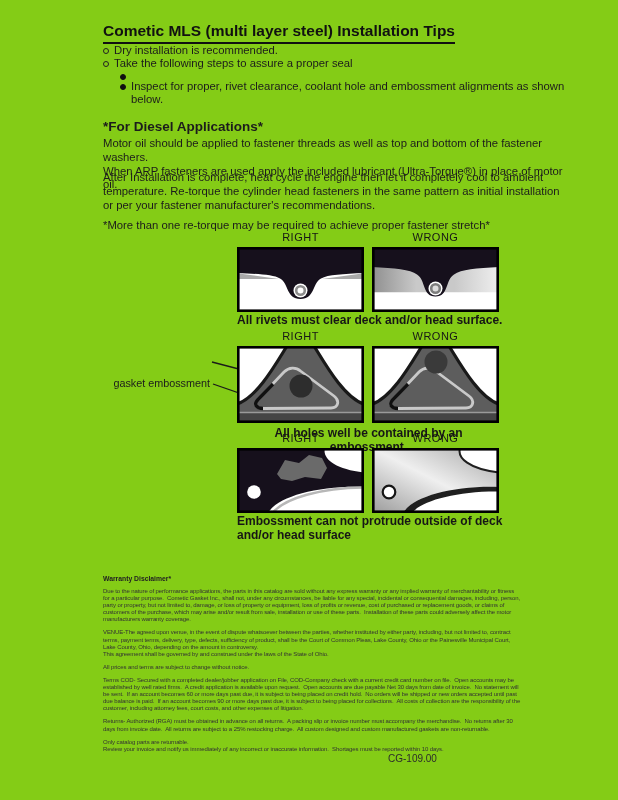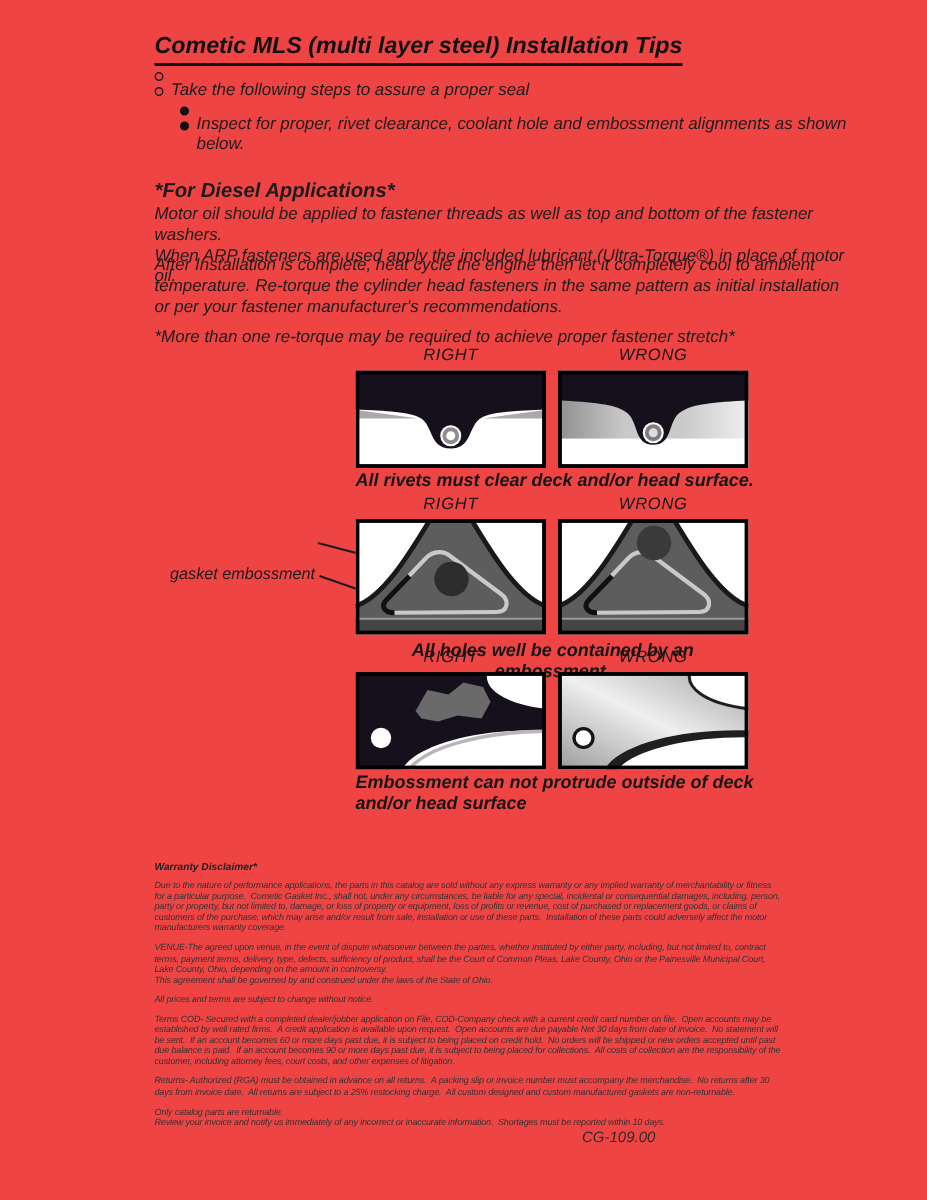--- a/index.html
+++ b/index.html
@@ -1,17 +1,17 @@
 <!DOCTYPE html>
 <html><head>
 <meta charset="utf-8">
 <style>
   html,body{margin:0;padding:0;background:#ffffff;}
-  #page{position:relative;width:618px;height:800px;background:#ef4444;overflow:hidden;
-        font-family:"Liberation Sans", sans-serif;color:#1c1c1c;font-style:italic;}
+  #page{position:relative;width:618px;height:800px;background:#84cc16;overflow:hidden;
+        font-family:"Liberation Sans", sans-serif;color:#1c1c1c;}
   .abs{position:absolute;}
   #doc-title{left:103px;top:22px;font-size:15.5px;font-weight:bold;color:#111;
              border-bottom:2.4px solid #111;padding-bottom:2px;display:inline-block;}
   #tips-list{left:103px;top:44px;width:470px;}
   .tip-row{display:flex;align-items:flex-start;line-height:13px;font-size:11.3px;white-space:pre-wrap;}
   .tip-marker{width:4px;height:4px;border:1.2px solid #222;border-radius:50%;margin:4px 5px 0 0;flex:0 0 auto;}
   .tip-row.lvl2{margin-left:17px;}
   .tip-row.lvl2 .tip-marker{background:#111;border-color:#111;}
   .h-diesel{left:103px;top:119px;font-size:13.5px;font-weight:bold;}
   .bodytext{font-size:11.3px;line-height:13.8px;white-space:pre-wrap;}
@@ -30,21 +30,21 @@
   #footer-code{left:388px;top:753px;font-size:10px;color:#2b2b2b;}
 </style>
 </head>
 <body>
 
 <div id="page">
 
   <div class="abs" id="doc-title">Cometic MLS (multi layer steel) Installation Tips</div>
 
   <div class="abs" id="tips-list">
-      <div class="tip-row lvl1"><span class="tip-marker"></span></div>
+      <div class="tip-row lvl1"><span class="tip-marker"></span><span class="tip-text">Dry installation is recommended.</span></div>
       <div class="tip-row lvl1"><span class="tip-marker"></span><span class="tip-text">Take the following steps to assure a proper seal</span></div>
       <div class="tip-row lvl2"><span class="tip-marker"></span></div>
       <div class="tip-row lvl2"><span class="tip-marker"></span><span class="tip-text">Inspect for proper, rivet clearance, coolant hole and embossment alignments as shown below.</span></div>
     </div>
 
   <div class="abs h-diesel">*For Diesel Applications*</div>
   <div class="abs bodytext" id="diesel-p1">Motor oil should be applied to fastener threads as well as top and bottom of the fastener washers.<br>When ARP fasteners are used apply the included lubricant (Ultra-Torque®) in place of motor oil.</div>
   <div class="abs bodytext" id="diesel-p2">After Installation is complete, heat cycle the engine then let it completely cool to ambient<br>temperature. Re-torque the cylinder head fasteners in the same pattern as initial installation<br>or per your fastener manufacturer's recommendations.</div>
   <div class="abs bodytext" id="diesel-p3">*More than one re-torque may be required to achieve proper fastener stretch*</div>
 

